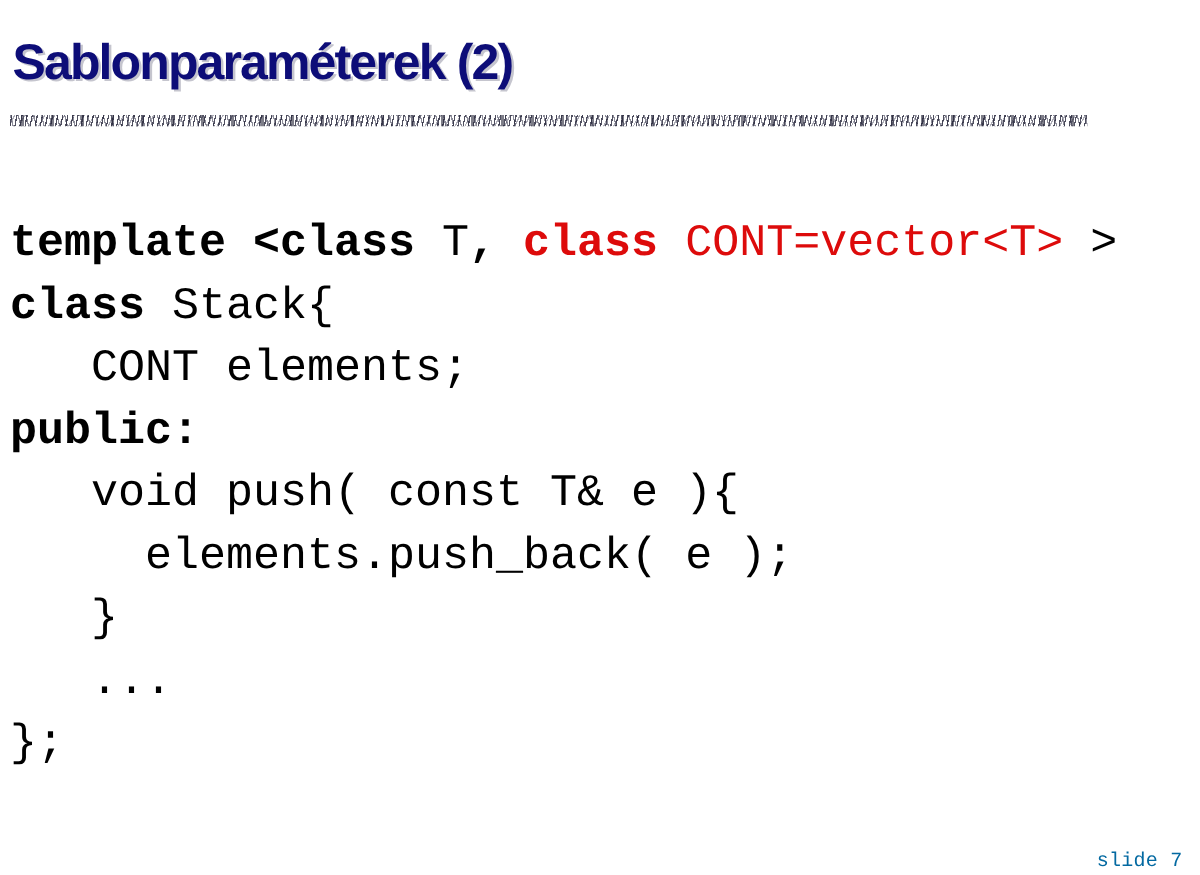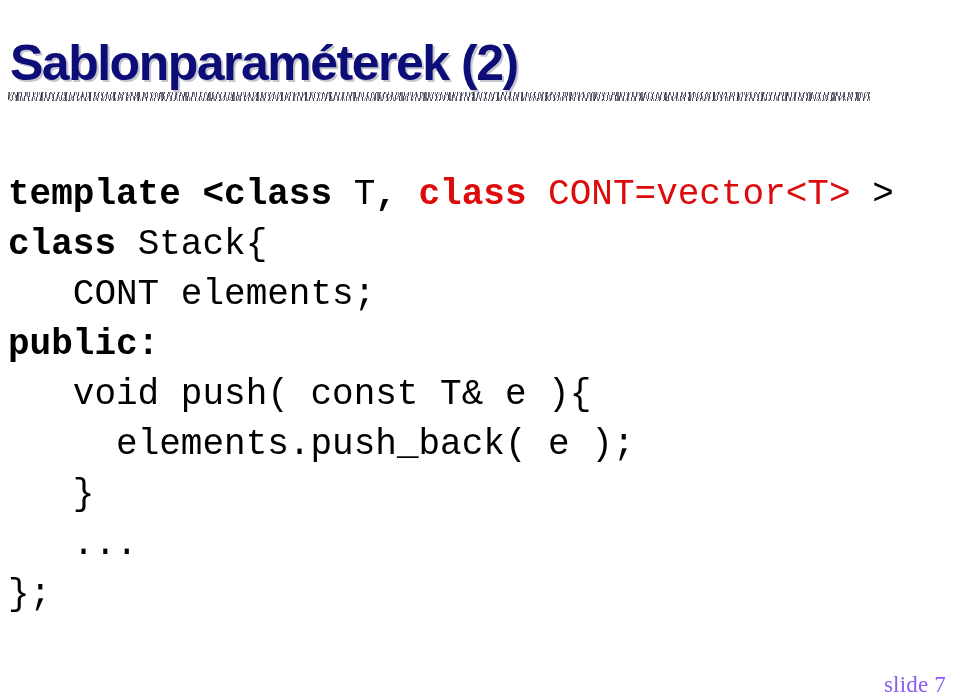--- a/index.html
+++ b/index.html
@@ -19,21 +19,21 @@
     background: #ffffff;
     overflow: hidden;
   }
 
   
   .slide-title {
     position: absolute;
     left: 10px;
     top: -2px;
     font-family: "Liberation Sans", sans-serif;
-    font-size: 50px;
+    font-size: 40px;
     font-weight: bold;
     letter-spacing: -1.5px;
     color: #0d0d78;
     text-shadow: 2px 2px 0 rgba(150,150,165,0.55);
     white-space: nowrap;
     line-height: 1.25;
   }
 
   
   .divider {
@@ -79,23 +79,23 @@
     height: 50px;
   }
   .tok { white-space: pre; }
   .tok.b  { font-weight: bold; }
 
   
   .slide-number {
     position: absolute;
     right: 14px;
     bottom: 2px;
-    font-family: Liberation Serif, serif;
-    font-size: 23px;
-    color: #8b5cf6;
+    font-family: Liberation Mono, monospace;
+    font-size: 16px;
+    color: #0369a1;
     letter-spacing: 0.2px;
   }
 </style>
 </head>
 <body>
 
 <div id="slide">
 
   <h1 class="slide-title">Sablonparaméterek (2)</h1>
 

